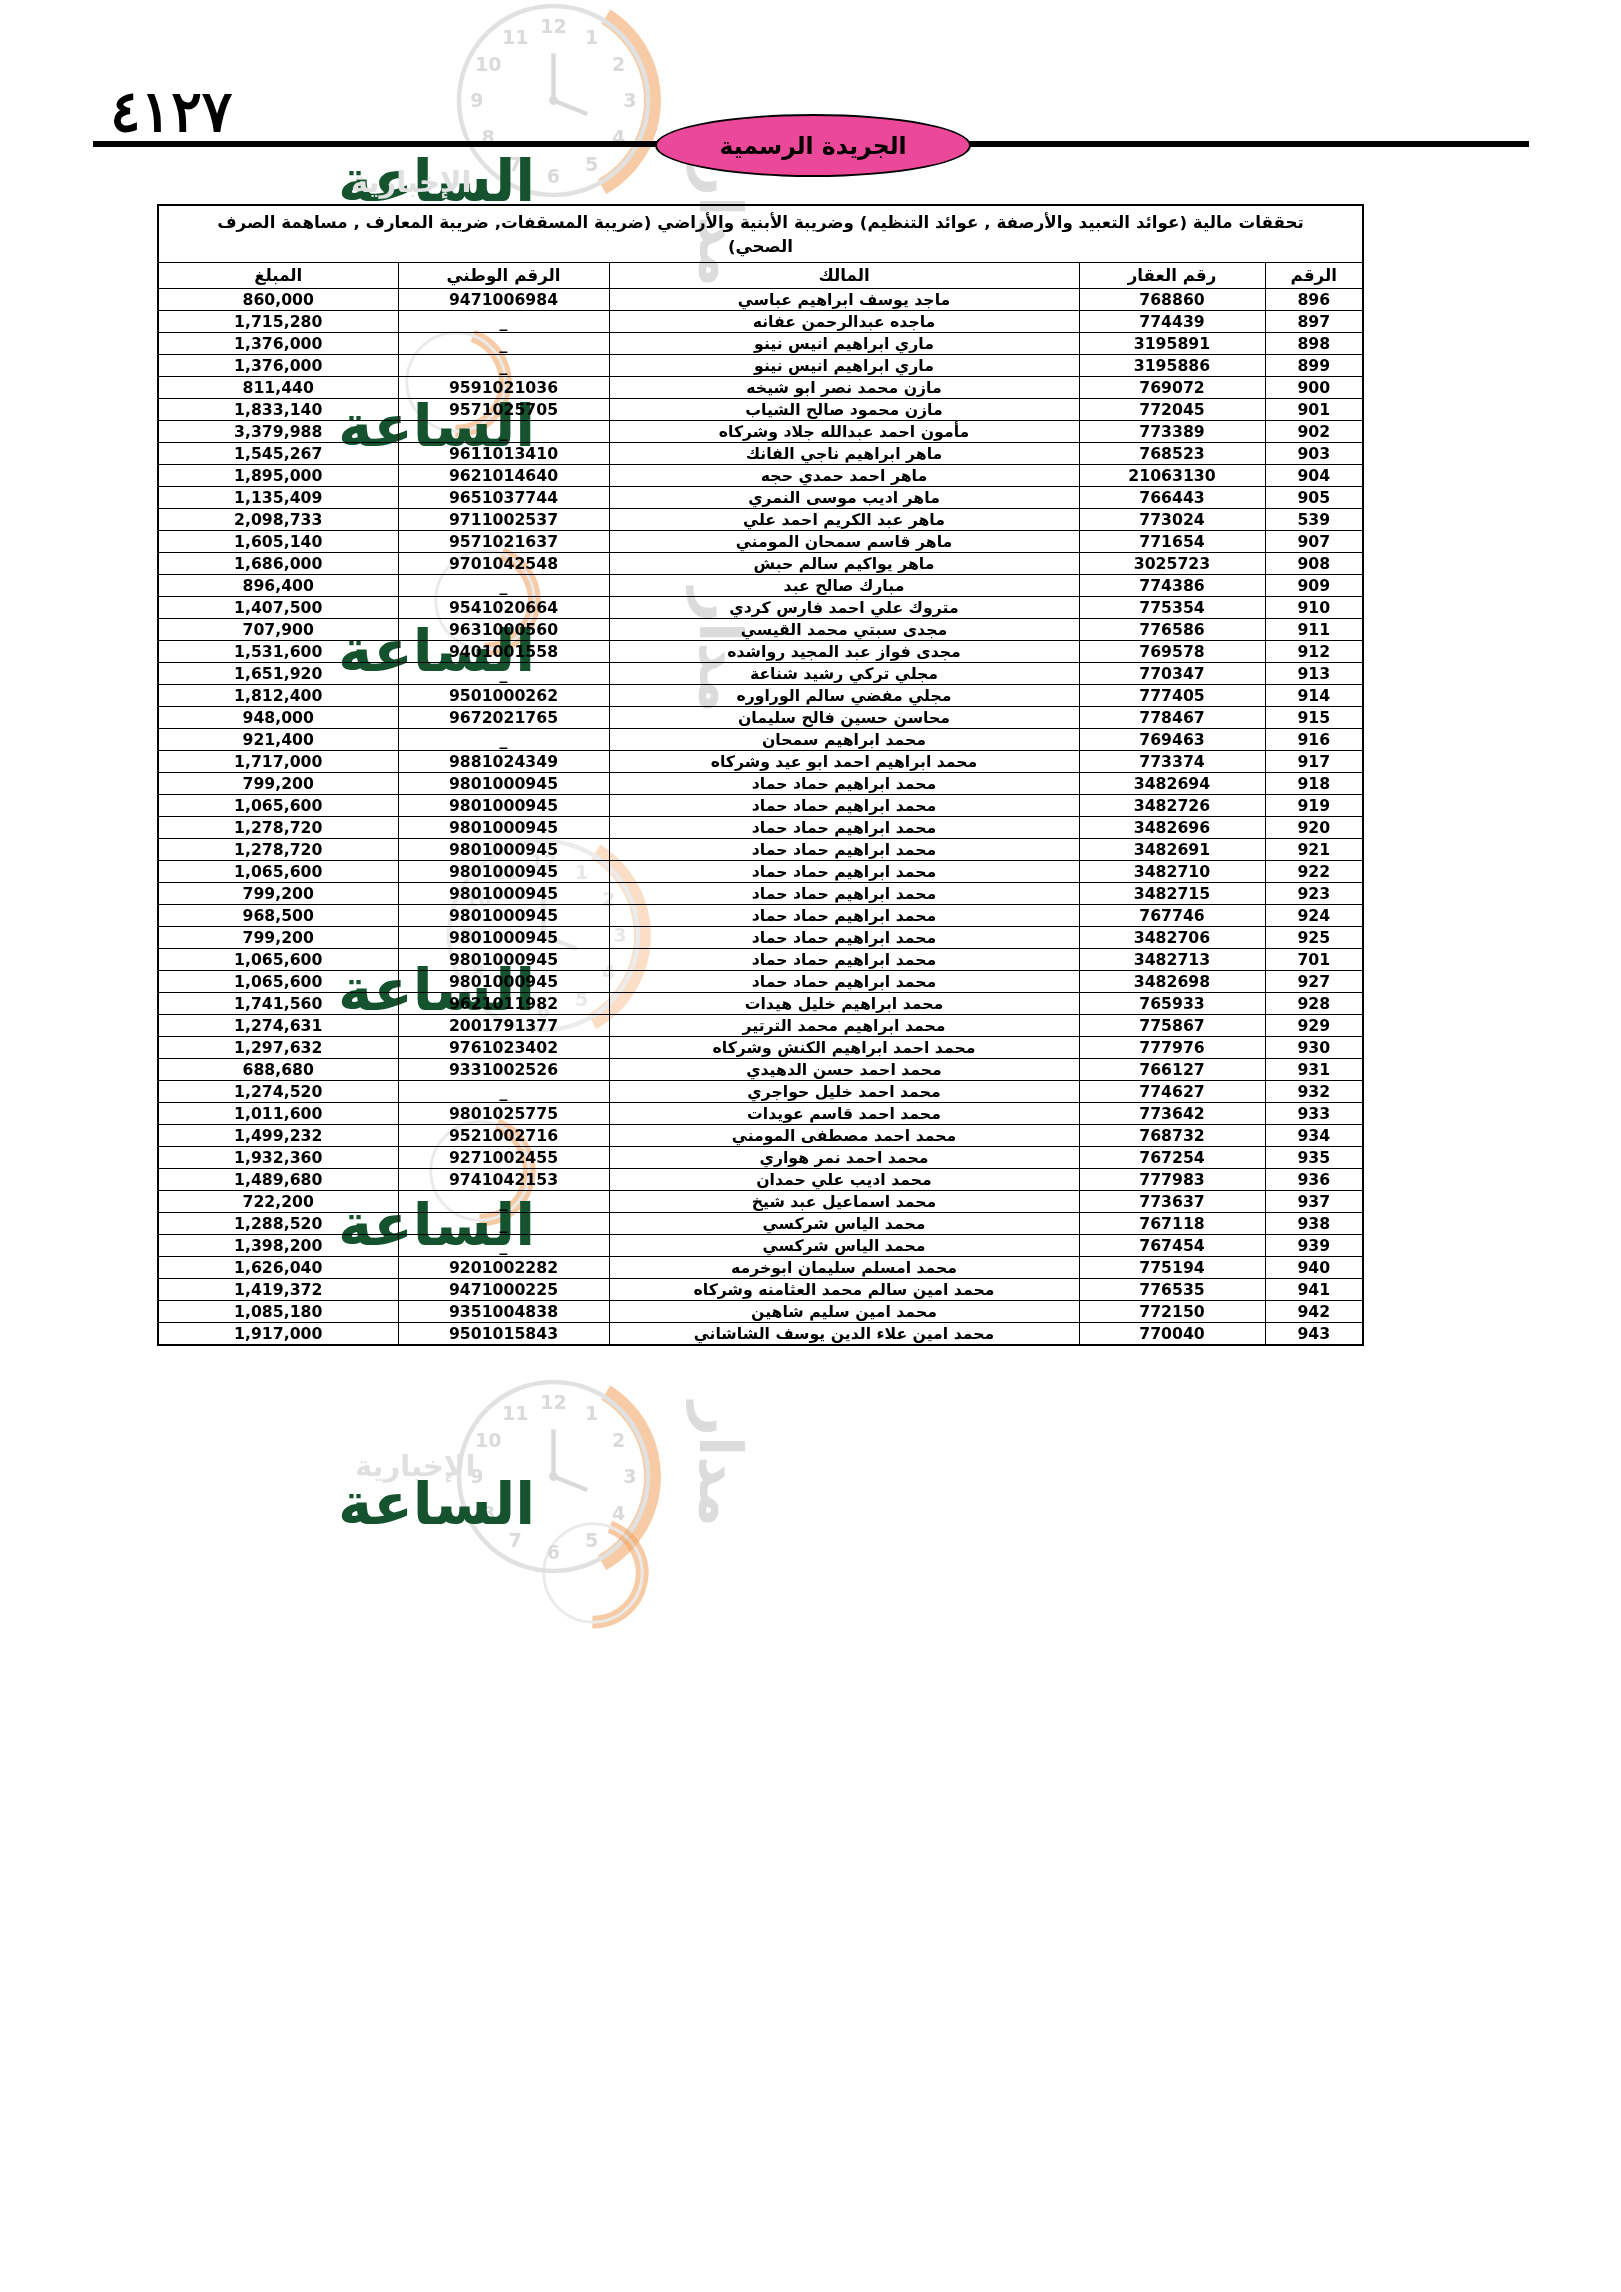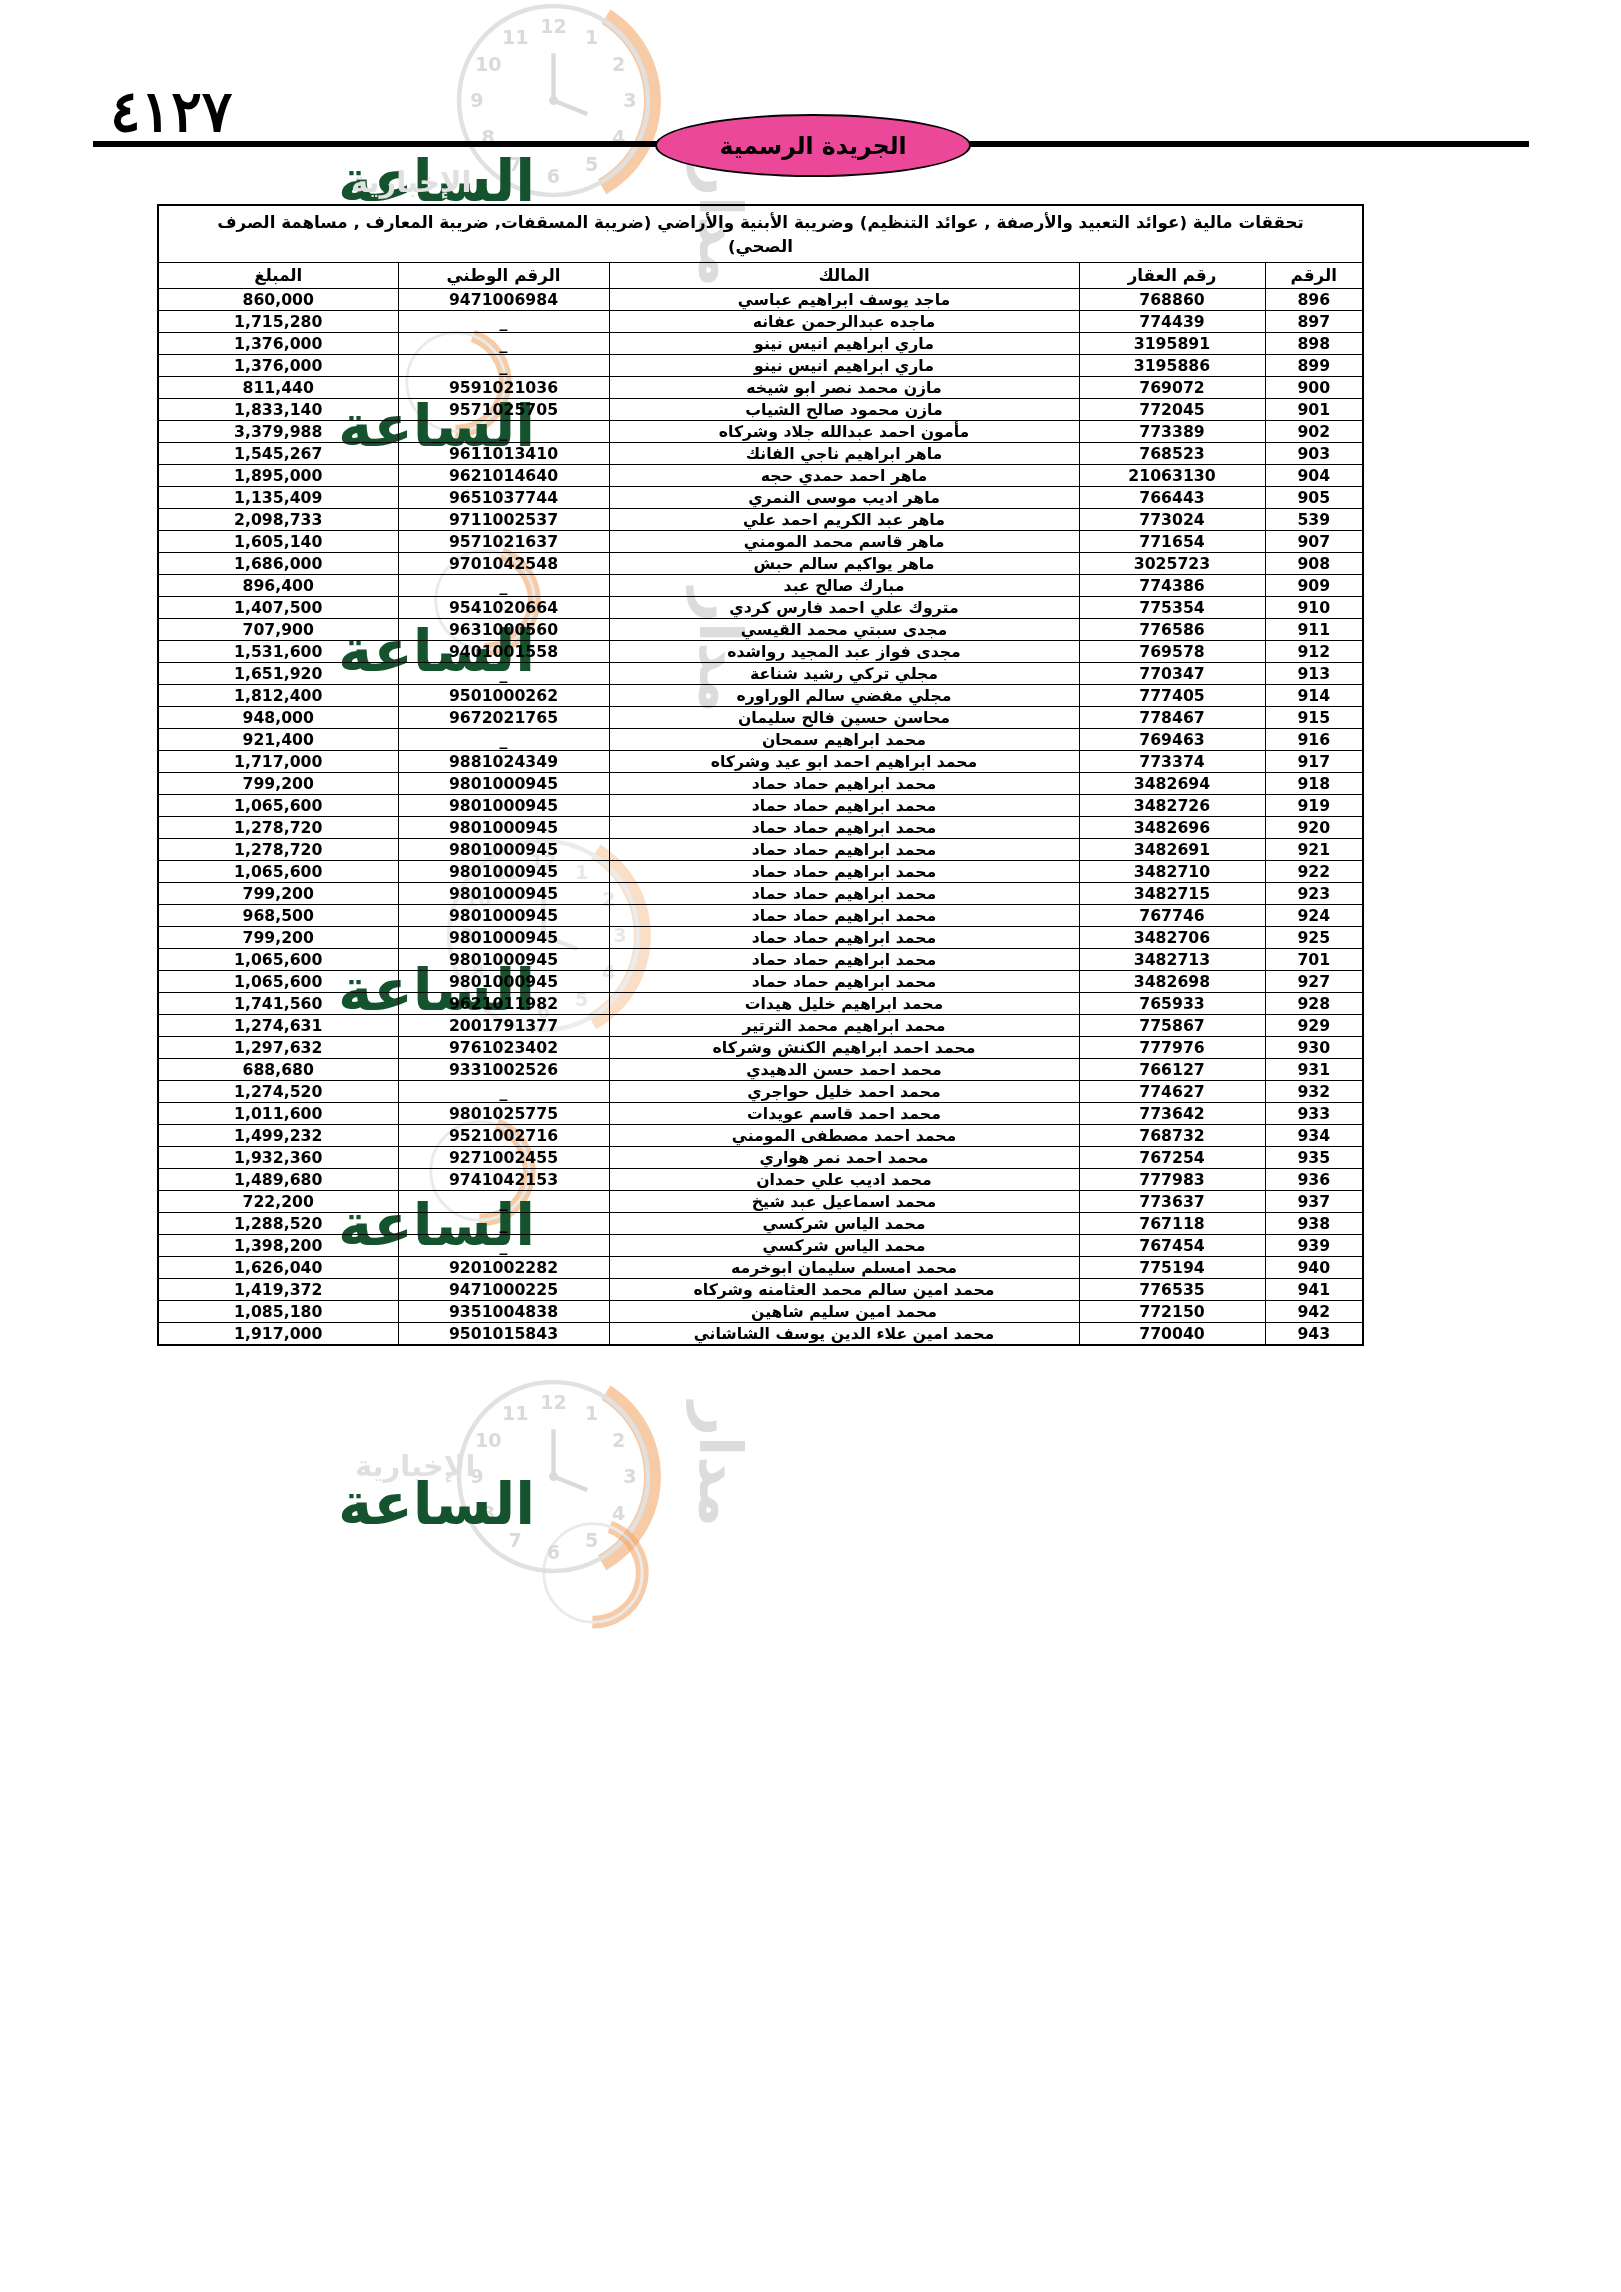--- a/index.html
+++ b/index.html
@@ -220,21 +220,21 @@
         <tr>
           <td>539</td>
           <td>773024</td>
           <td>ماهر عبد الكريم احمد علي</td>
           <td>9711002537</td>
           <td>2,098,733</td>
         </tr>
         <tr>
           <td>907</td>
           <td>771654</td>
-          <td>ماهر قاسم محمد المومني</td>
+          <td>ماهر قاسم سمحان المومني</td>
           <td>9571021637</td>
           <td>1,605,140</td>
         </tr>
         <tr>
           <td>908</td>
           <td>3025723</td>
           <td>ماهر يواكيم سالم حبش</td>
           <td>9701042548</td>
           <td>1,686,000</td>
         </tr>

